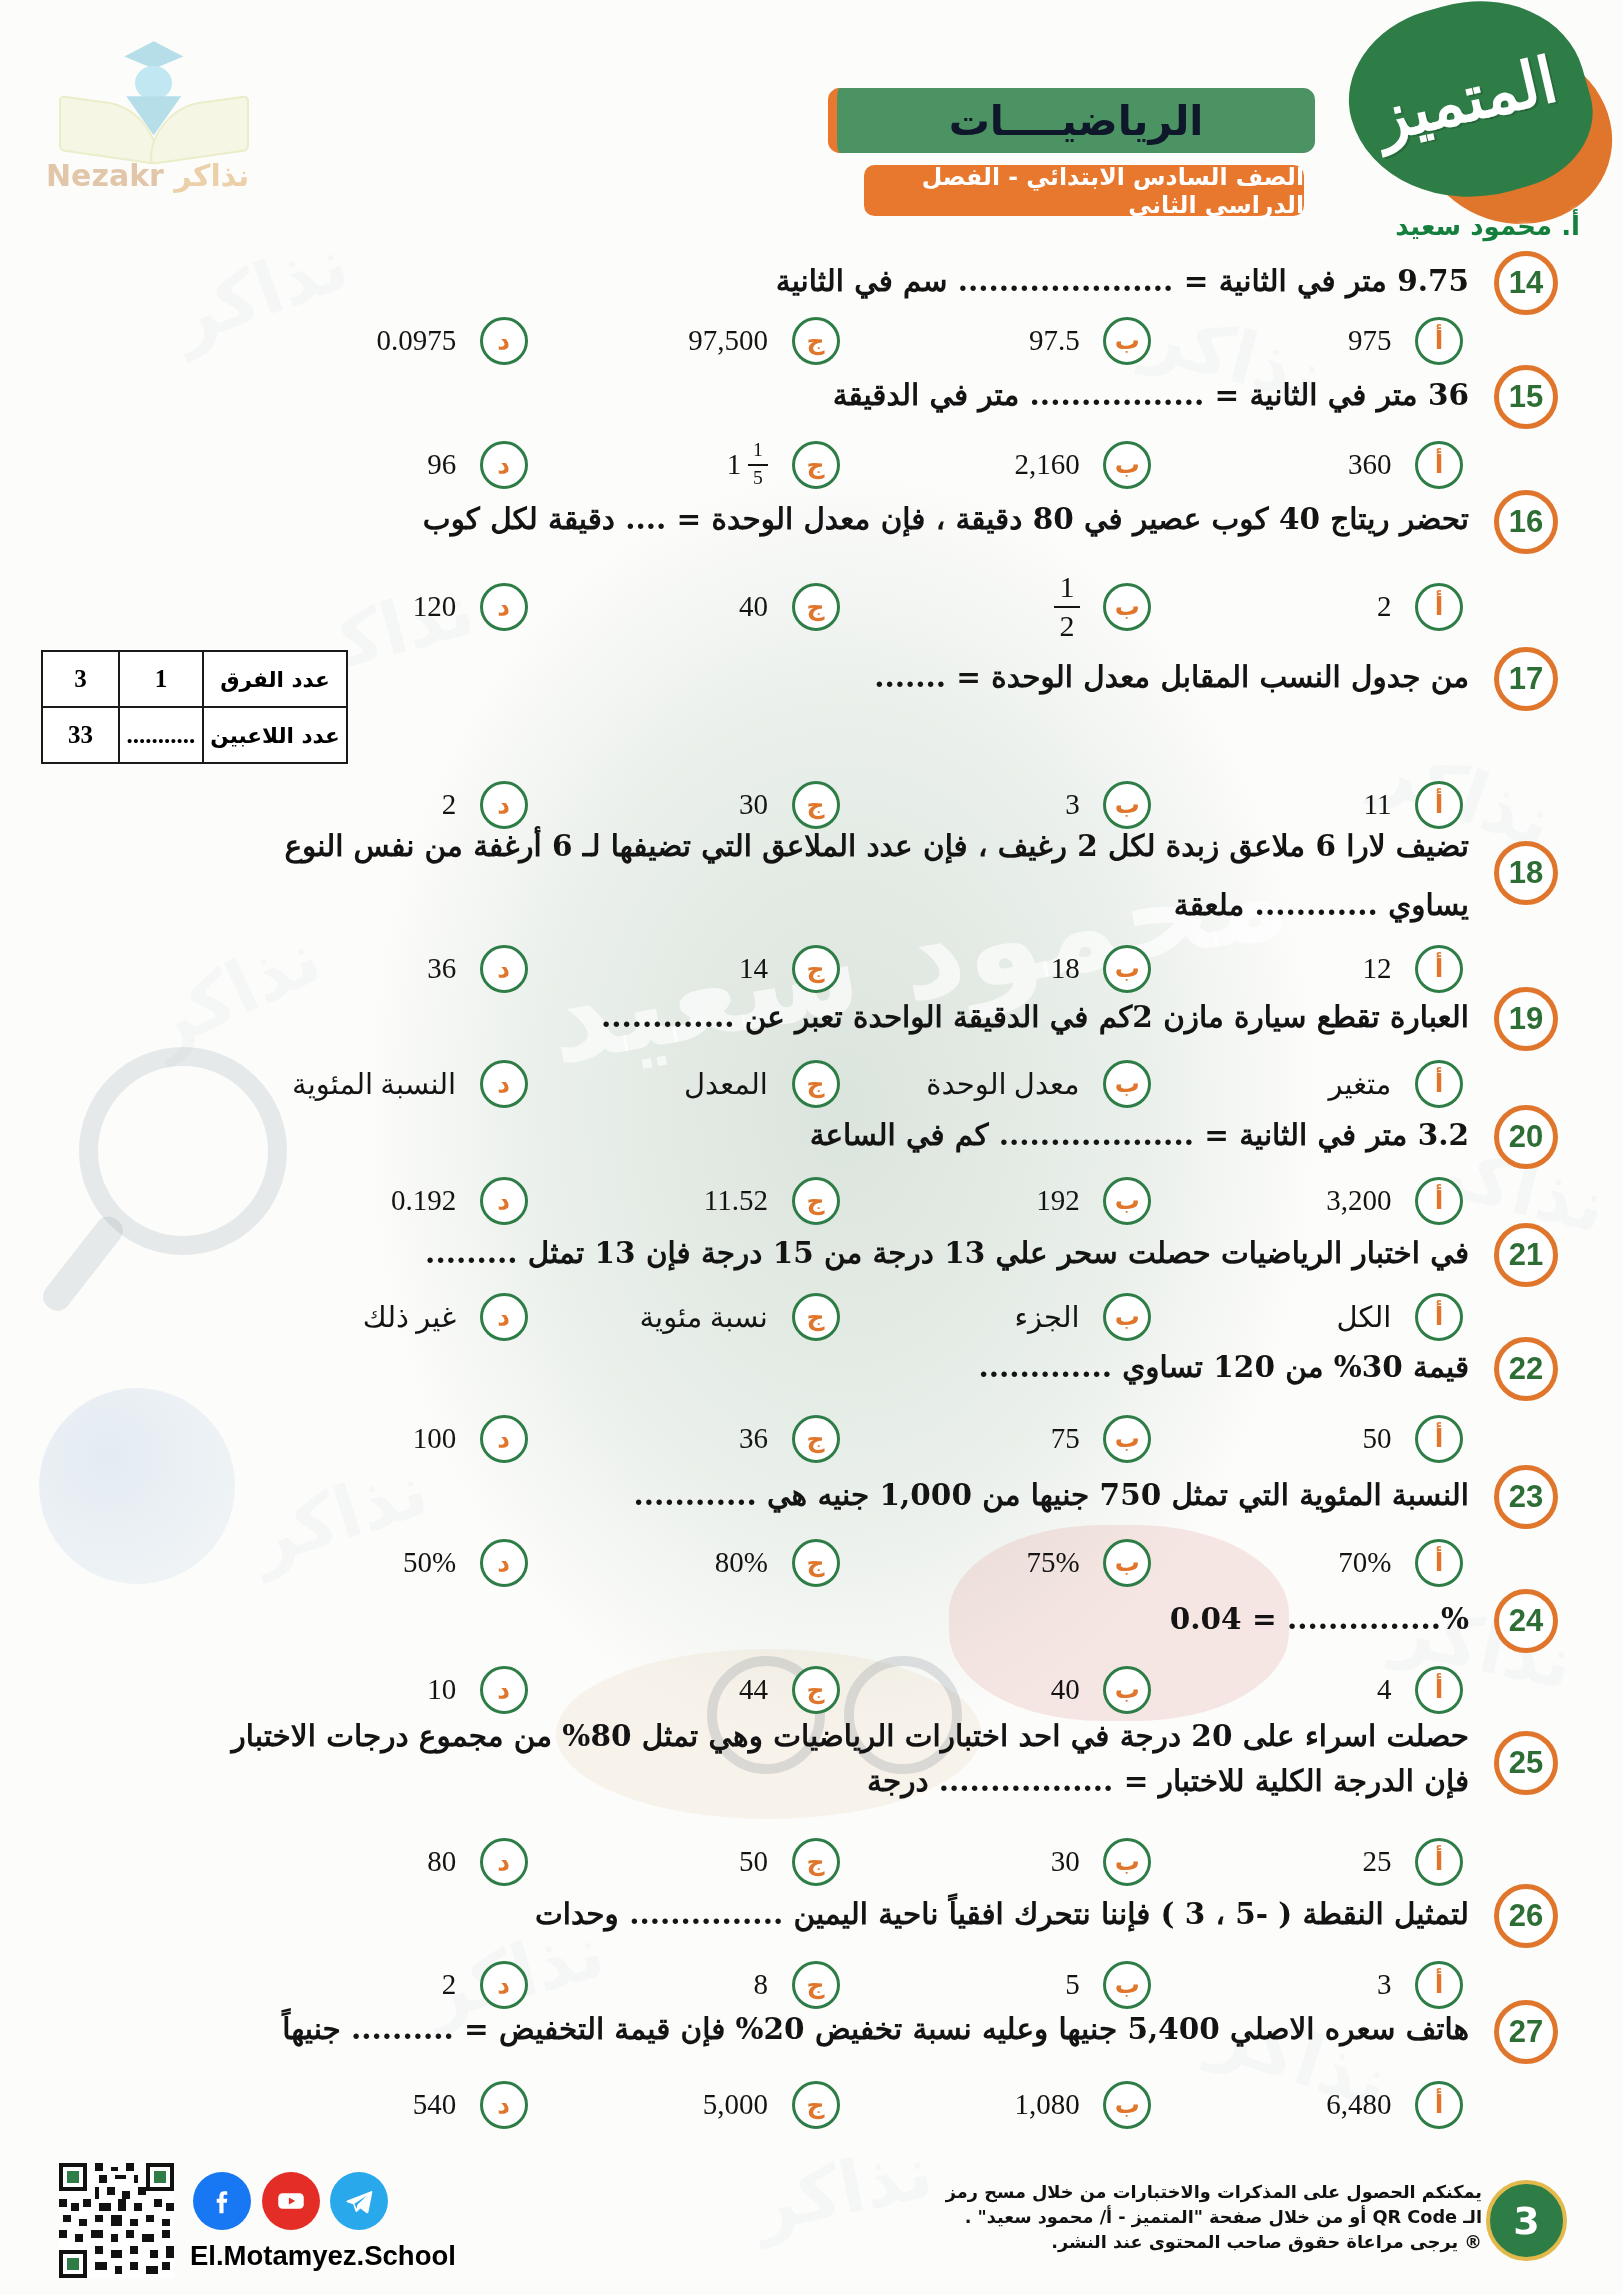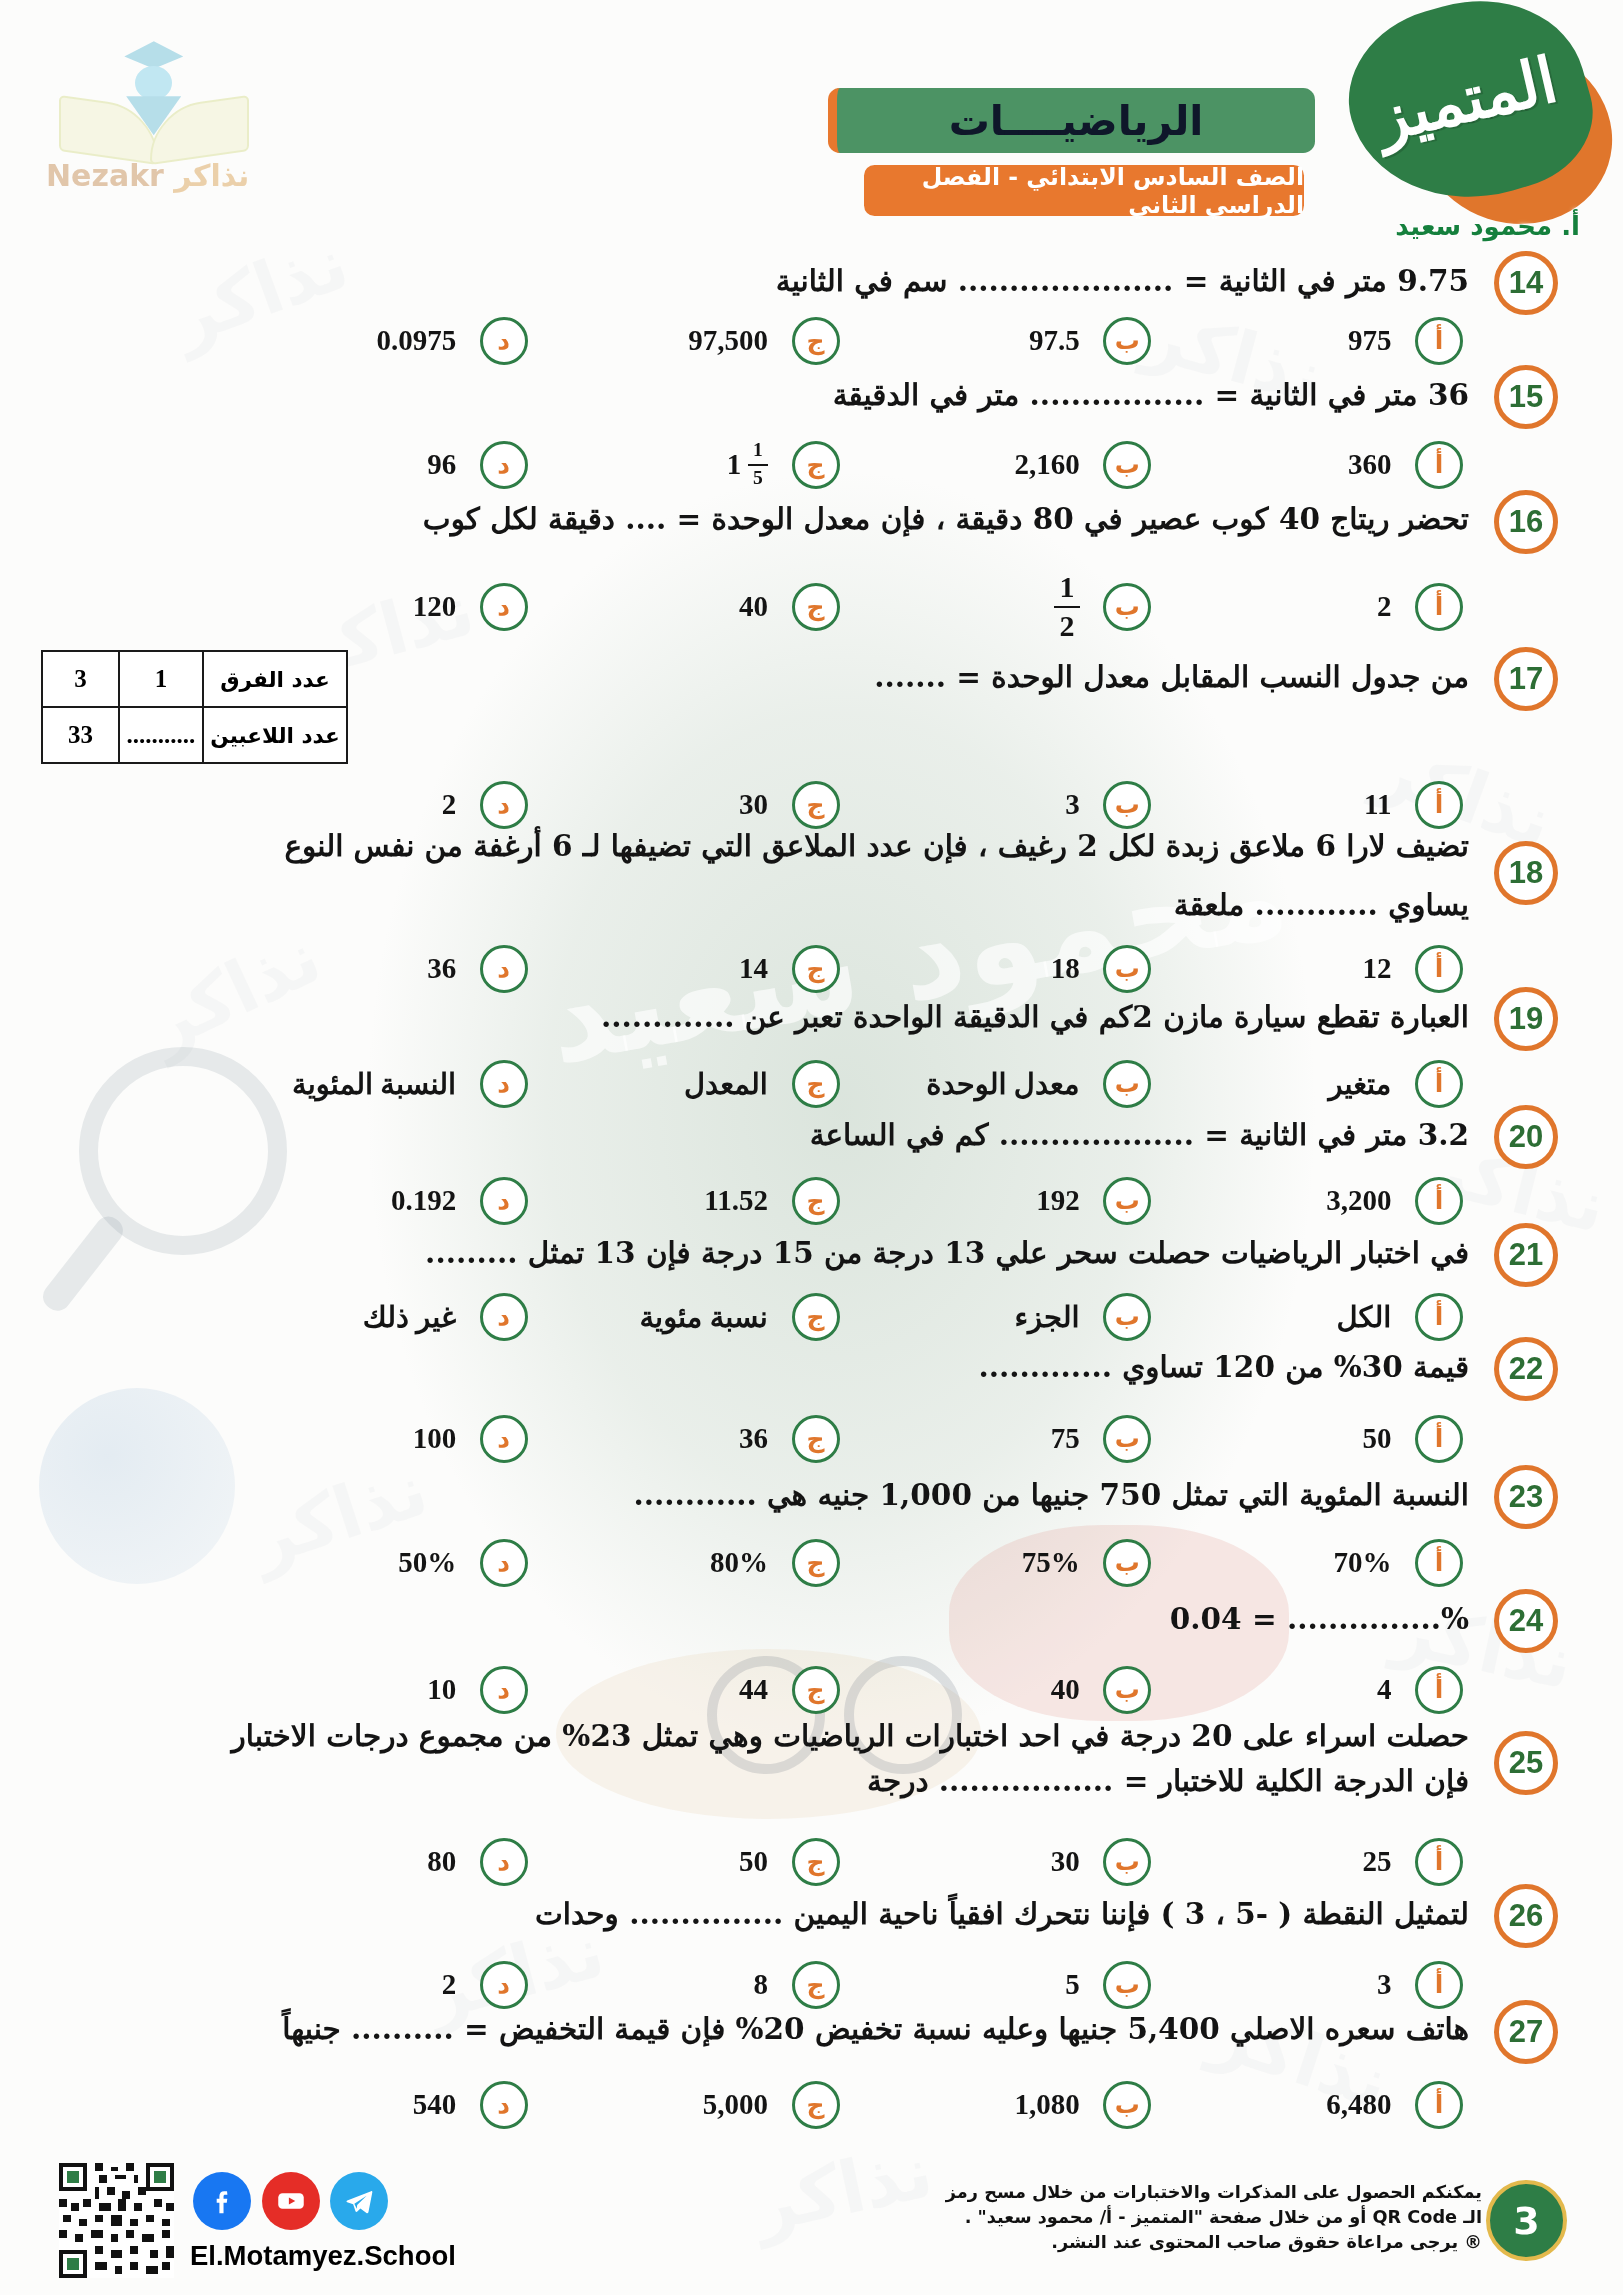--- a/index.html
+++ b/index.html
@@ -64,21 +64,21 @@
       color:#2d6e35;font-weight:bold;font-size:31px;font-family:"Liberation Sans",sans-serif;}
   .qt{position:absolute;right:154px;left:72px;text-align:right;direction:rtl;white-space:nowrap;
       font-size:29.5px;font-weight:bold;color:#141414;line-height:39px;
       font-family:"DejaVu Serif","Liberation Serif",serif;}
   .qt.ltr{direction:ltr;}
   .or{position:absolute;right:160px;left:216px;height:65px;display:flex;direction:rtl;align-items:center;}
   .or.tall{height:101px;}
   .opt{flex:1;display:flex;align-items:center;gap:23.6px;justify-content:flex-start;}
   .oc{width:42px;height:42px;flex:0 0 42px;border:3.3px solid #2e7d46;border-radius:50%;background:#fff;
       display:flex;align-items:center;justify-content:center;color:#e0762c;font-weight:bold;font-size:25px;}
-  .ov{font-family:"Liberation Serif","DejaVu Serif",serif;font-weight:bold;font-size:29px;color:#141414;
+  .ov{font-family:"Liberation Serif","DejaVu Serif",serif;font-weight:normal;font-size:29px;color:#141414;
       direction:ltr;display:inline-flex;align-items:center;gap:6.5px;}
   .frac{display:inline-flex;flex-direction:column;align-items:center;line-height:1.05;}
   .frac .fn{border-bottom:2.6px solid #141414;padding:0 5.2px 2.6px;}
   .frac .fd{padding-top:2.6px;}
   .frac.small .fn,.frac.small .fd{font-size:19.6px;}
   .frac.big .fn,.frac.big .fd{font-size:30px;}
   .qtable{position:absolute;left:41px;top:650px;border-collapse:collapse;direction:rtl;background:#fff;z-index:2;}
   .qtable td{border:2px solid #1a1a1a;text-align:center;font-weight:bold;padding:0 6.5px;height:54px;}
   .qtable td.lbl{font-size:21.6px;min-width:95px;font-family:"DejaVu Sans",sans-serif;}
   .qtable td.val{font-size:25px;min-width:62px;font-family:"Liberation Serif",serif;}
@@ -435,21 +435,21 @@
         </div>
       <div class="opt">
           <span class="oc">د</span>
           <span class="ov">10</span>
         </div>
     </div>
 
     <div class="qn" style="top:1731px">
         <span>25</span>
       </div>
-    <div class="qt" style="top:1716px">حصلت اسراء على 20 درجة في احد اختبارات الرياضيات وهي تمثل 23% من مجموع درجات الاختبار</div>
+    <div class="qt" style="top:1716px">حصلت اسراء على 20 درجة في احد اختبارات الرياضيات وهي تمثل 80% من مجموع درجات الاختبار</div>
     <div class="qt" style="top:1761px">فإن الدرجة الكلية للاختبار = ................. درجة</div>
     <div class="or" style="top:1829px">
       <div class="opt">
           <span class="oc">أ</span>
           <span class="ov">25</span>
         </div>
       <div class="opt">
           <span class="oc">ب</span>
           <span class="ov">30</span>
         </div>

